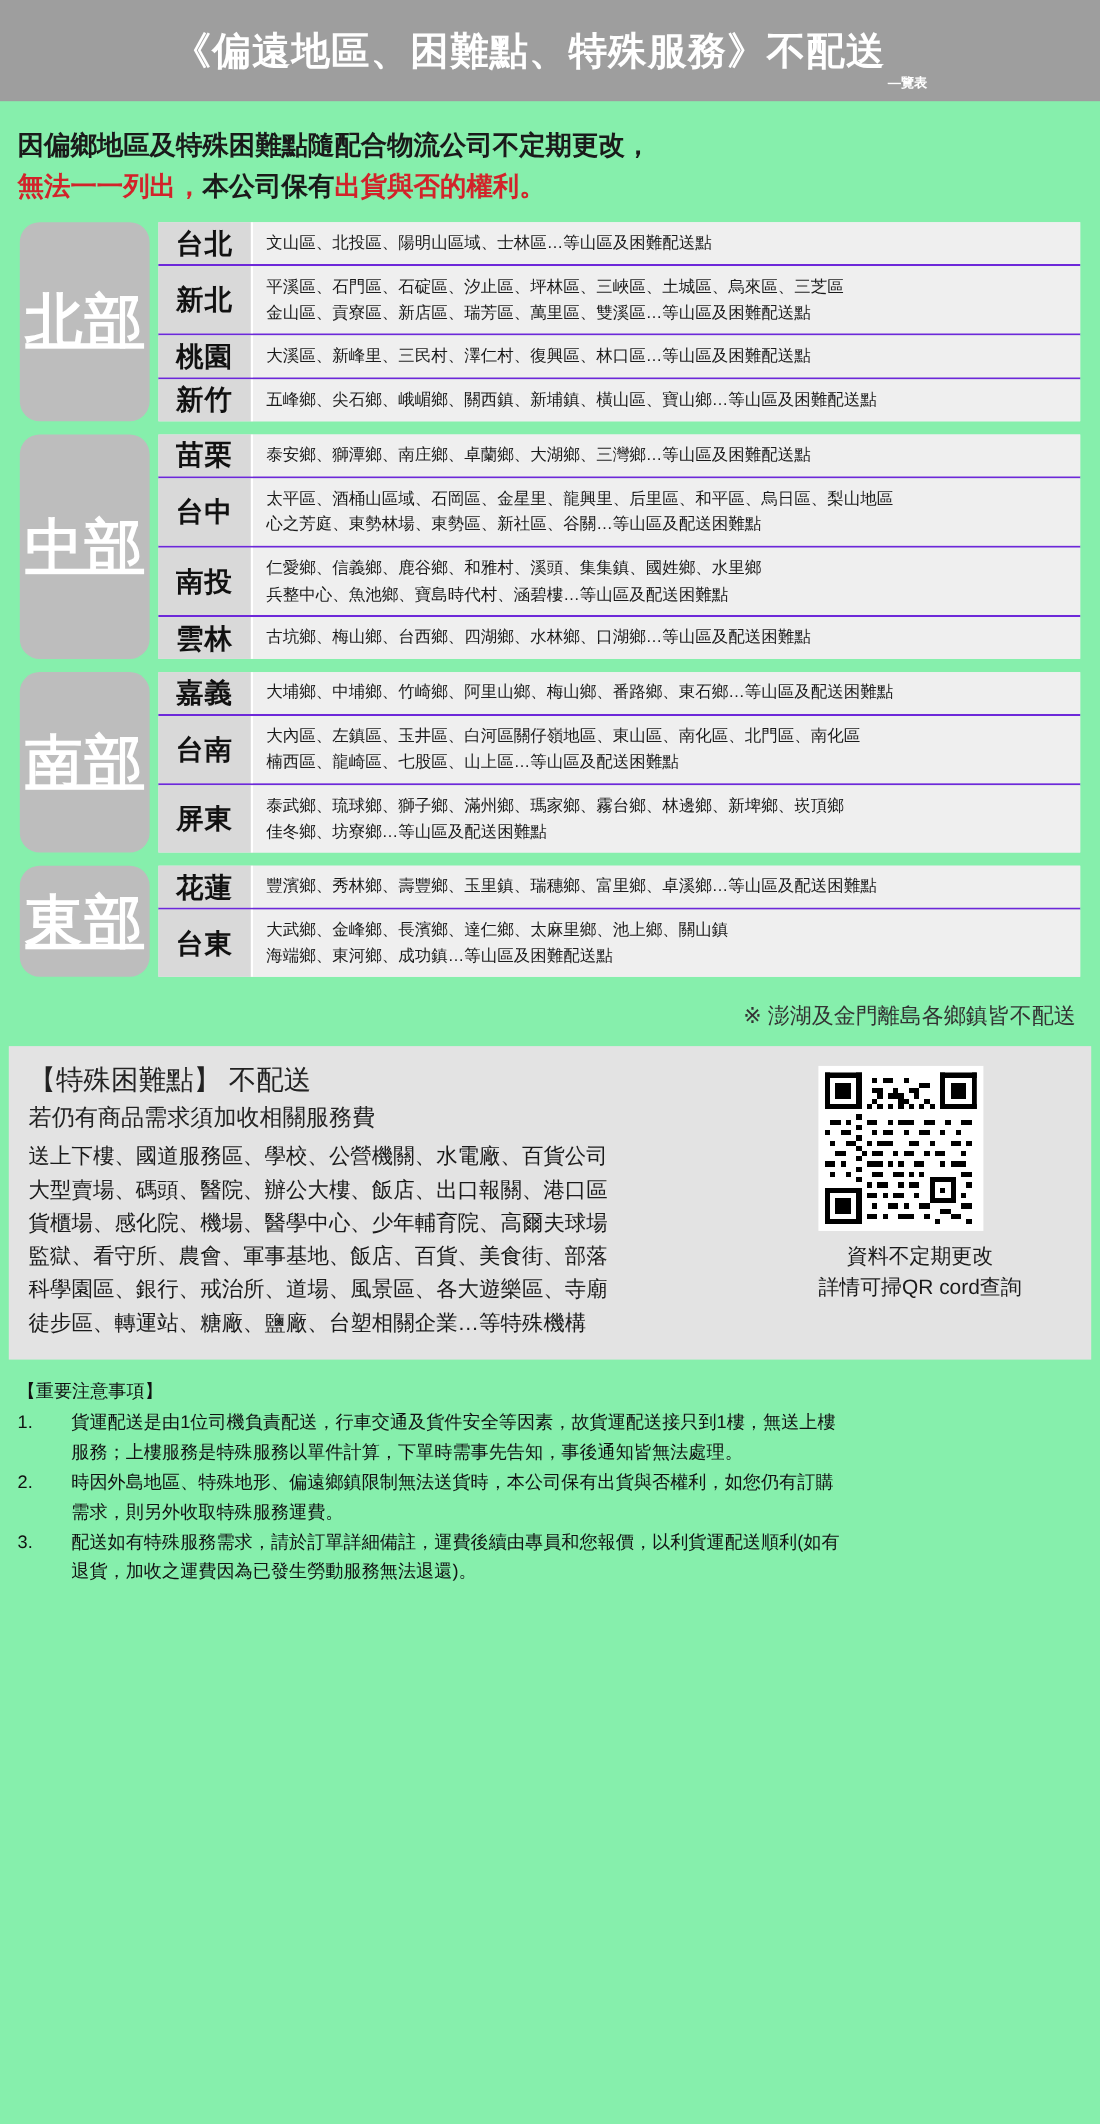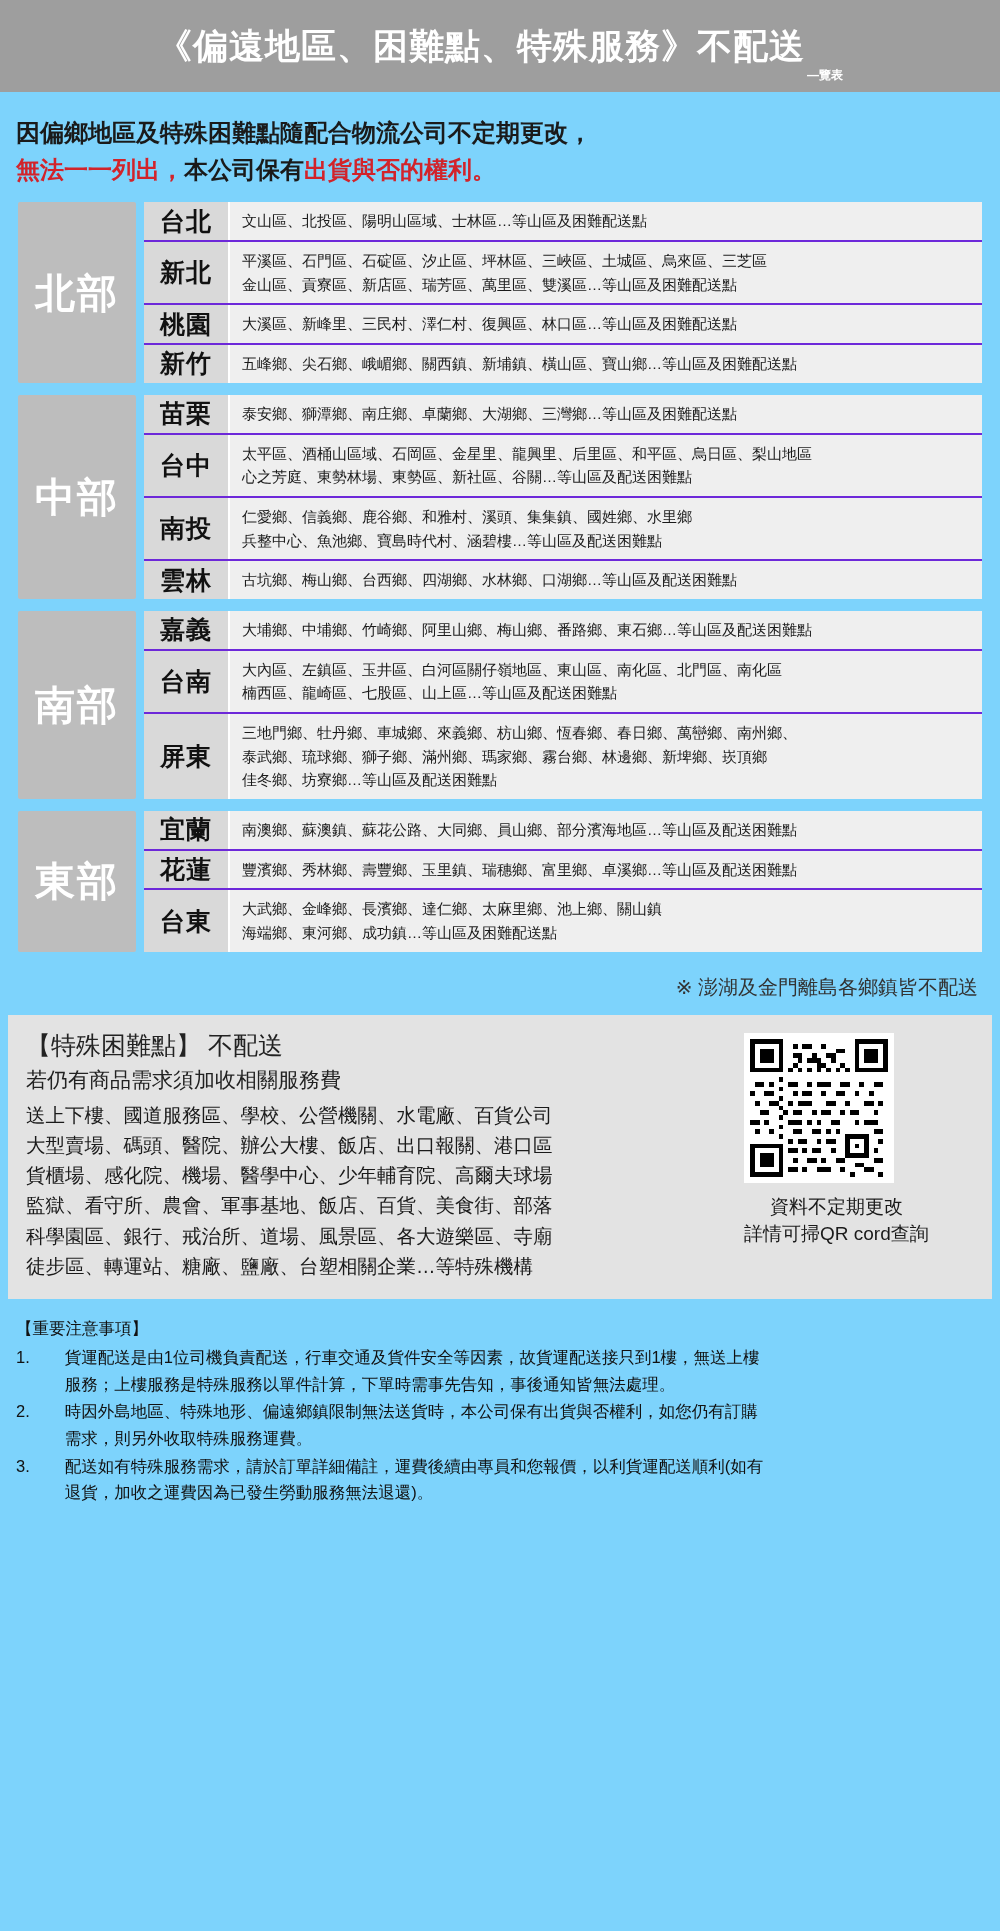--- a/index.html
+++ b/index.html
@@ -5,21 +5,21 @@
   * { box-sizing: border-box; }
   html, body {
     margin: 0; padding: 0;
     background: #ffffff;
     font-family: "Liberation Sans", "DejaVu Sans", sans-serif;
   }
   .page {
     width: 1000px;
     min-height: 1931px;
     position: relative;
-    background: #7dd3fc;
+    background: #86efac;
     padding: 0;
   }
 
   
   .banner {
     background: #9e9e9e;
     height: 92px;
     display: flex;
     align-items: center;
     justify-content: center;
@@ -59,32 +59,33 @@
     padding: 0 18px;
   }
   .region {
     display: flex;
     margin-bottom: 12px;
   }
   .region-label {
     width: 118px;
     flex: 0 0 118px;
     background: #bdbdbd;
-    border-radius: 2px;
+    border-radius: 18px;
     margin-right: 8px;
     display: flex;
     align-items: center;
     justify-content: center;
     text-align: center;
     color: #ffffff;
-    font-size: 40px;
+    font-size: 52px;
     font-weight: bold;
     line-height: 1.05;
     letter-spacing: 2px;
     padding: 4px 0;
+    text-decoration: underline;
   }
   .region-label span { display: block; }
   .rows { flex: 1 1 auto; }
   .row {
     display: flex;
     align-items: stretch;
     border-bottom: 2px solid #6d28d9;
     background: #efefef;
   }
   .row:last-child { border-bottom: none; }
@@ -282,39 +283,32 @@
         <div class="row">
           <div class="city">台南</div>
           <div class="detail">
             <div>大內區、左鎮區、玉井區、白河區關仔嶺地區、東山區、南化區、北門區、南化區</div>
             <div>楠西區、龍崎區、七股區、山上區…等山區及配送困難點</div>
           </div>
         </div>
         <div class="row">
           <div class="city">屏東</div>
           <div class="detail">
-            <div>三地門鄉、牡丹鄉、車城鄉、來義鄉、枋山鄉、恆春鄉、春日鄉、萬巒鄉、南州鄉、</div>
             <div>泰武鄉、琉球鄉、獅子鄉、滿州鄉、瑪家鄉、霧台鄉、林邊鄉、新埤鄉、崁頂鄉</div>
             <div>佳冬鄉、坊寮鄉…等山區及配送困難點</div>
           </div>
         </div>
       </div>
     </div>
 
     <div class="region">
       <div class="region-label">
         <span>東部</span>
       </div>
       <div class="rows">
-        <div class="row">
-          <div class="city">宜蘭</div>
-          <div class="detail">
-            <div>南澳鄉、蘇澳鎮、蘇花公路、大同鄉、員山鄉、部分濱海地區…等山區及配送困難點</div>
-          </div>
-        </div>
         <div class="row">
           <div class="city">花蓮</div>
           <div class="detail">
             <div>豐濱鄉、秀林鄉、壽豐鄉、玉里鎮、瑞穗鄉、富里鄉、卓溪鄉…等山區及配送困難點</div>
           </div>
         </div>
         <div class="row">
           <div class="city">台東</div>
           <div class="detail">
             <div>大武鄉、金峰鄉、長濱鄉、達仁鄉、太麻里鄉、池上鄉、關山鎮</div>

